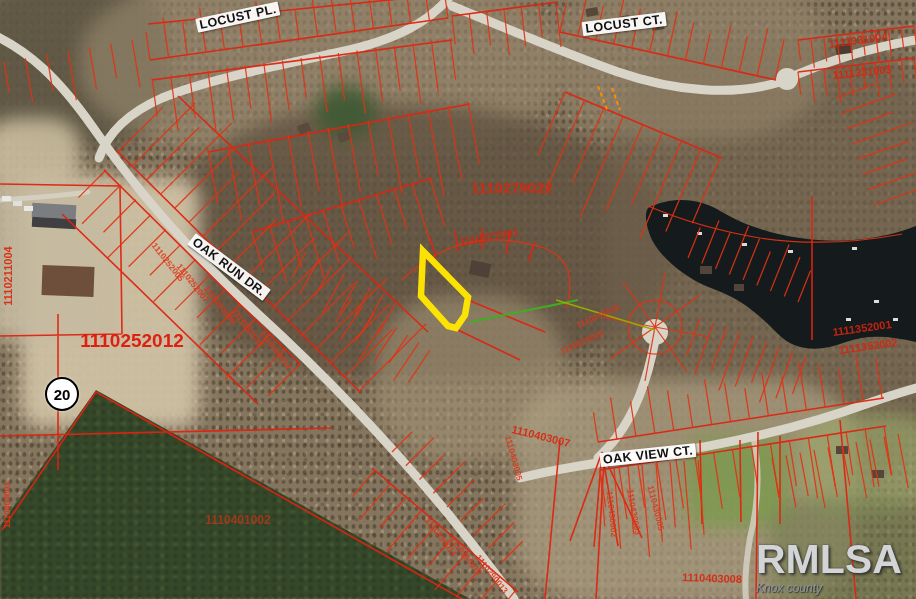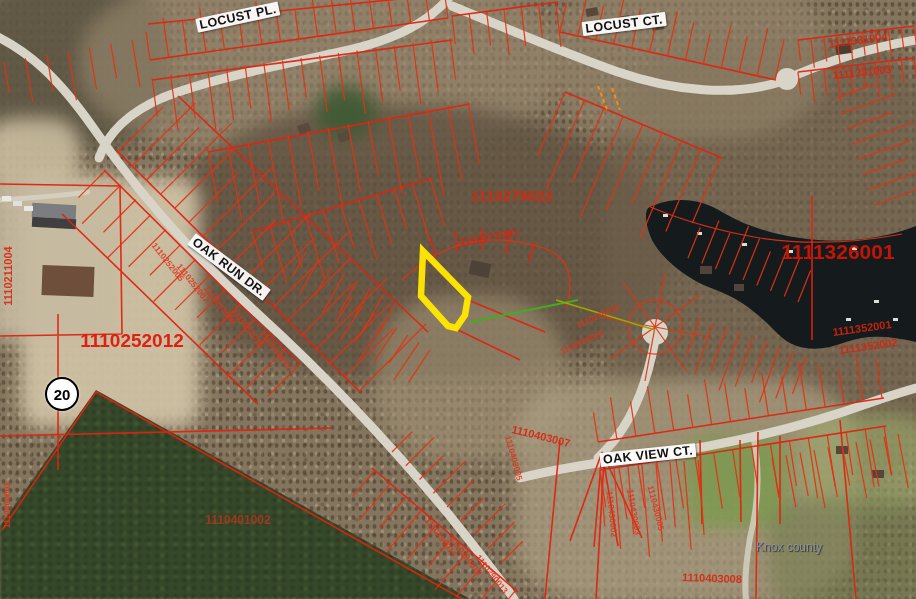--- a/index.html
+++ b/index.html
@@ -50,21 +50,21 @@
              padding:0 3px;border-radius:1px;box-shadow:1px 1px 2px rgba(0,0,0,.45);
              transform-origin:center;}
   #shield{position:absolute;left:45px;top:377px;width:30px;height:30px;background:#fff;
           border:2.5px solid #000;border-radius:50%;z-index:4;display:flex;
           align-items:center;justify-content:center;font-weight:bold;font-size:15px;color:#000;
           box-shadow:0 0 3px rgba(255,255,255,.6);}
   #watermark{position:absolute;left:756px;top:539px;z-index:5;line-height:1;}
   #wm-logo{font-size:41px;font-weight:800;letter-spacing:0px;color:#d3d4d6;
            text-shadow:0 0 2px #3c3c3c,2px 2px 3px rgba(35,35,35,.8);
            transform:scaleY(1.04);}
-  #wm-sub{display:block;text-align:right;margin-top:2px;font-size:12px;
+  #wm-sub{display:block;margin-top:2px;font-size:12px;font-style:italic;
           color:#8b929b;text-shadow:1px 1px 1px rgba(30,30,30,.8);}
 </style>
 </head>
 <body>
 
 <div id="stage">
 
   <div class="blob" id="bl-topwoods"></div>
   <div class="blob" id="bl-topsub"></div>
   <div class="blob" id="bl-topfield"></div>
@@ -176,23 +176,22 @@
       </g>
 
     <path stroke="#3fae1f" stroke-width="2" fill="none" d="M470,322 L578,300"></path>
     <path stroke="#9aa800" stroke-width="1.6" fill="none" d="M556,300 L655,330"></path>
     <path stroke="#ff8c00" stroke-width="2" stroke-dasharray="4 3" fill="none" d="M598,86 L608,112 M612,88 L620,110"></path>
 
     <polygon points="423,251 468,297 465,315 456,328 448,326 421,296" fill="none" stroke="#ffe600" stroke-width="6.5" stroke-linejoin="miter" opacity=".97"></polygon>
   </svg>
 
   <div id="labels">
-      <span class="plabel lg" style="left: 512px; top: 187px; transform: translate(-50%, -50%) rotate(0deg); margin-top: 8px;">1110279022</span>
+      <span class="plabel lg" style="left: 512px; top: 187px; transform: translate(-50%, -50%) rotate(0deg);">1110279022</span>
       <span class="plabel xl" style="left: 132px; top: 341px; transform: translate(-50%, -50%) rotate(0deg);">1110252012</span>
-      <span class="plabel xxl" style="left: 838px; top: 252px; transform: translate(-50%, -50%) rotate(0deg);">1111326001</span>
       <span class="plabel dim" style="left: 238px; top: 520px; transform: translate(-50%, -50%) rotate(0deg);">1110401002</span>
       <span class="plabel md" style="left: 489px; top: 237px; transform: translate(-50%, -50%) rotate(-10deg);">1110277001</span>
       <span class="plabel md" style="left: 858px; top: 40px; transform: translate(-50%, -50%) rotate(-8deg);">1111331004</span>
       <span class="plabel md" style="left: 862px; top: 72px; transform: translate(-50%, -50%) rotate(-6deg);">1111331003</span>
       <span class="plabel md" style="left: 862px; top: 328px; transform: translate(-50%, -50%) rotate(-8deg);">1111352001</span>
       <span class="plabel md" style="left: 868px; top: 346px; transform: translate(-50%, -50%) rotate(-8deg);">1111352002</span>
       <span class="plabel md" style="left: 541px; top: 436px; transform: translate(-50%, -50%) rotate(14deg);">1110403007</span>
       <span class="plabel sm" style="left: 514px; top: 458px; transform: translate(-50%, -50%) rotate(75deg);">1110403005</span>
       <span class="plabel sm" style="left: 612px; top: 514px; transform: translate(-50%, -50%) rotate(84deg);">1110430002</span>
       <span class="plabel sm" style="left: 634px; top: 512px; transform: translate(-50%, -50%) rotate(80deg);">1110430003</span>
@@ -214,16 +213,17 @@
       <span class="roadlabel" style="left: 624px; top: 24px; transform: translate(-50%, -50%) rotate(-7deg);">LOCUST CT.</span>
       <span class="roadlabel" style="left: 229px; top: 267px; transform: translate(-50%, -50%) rotate(37deg);">OAK RUN DR.</span>
       <span class="roadlabel" style="left: 648px; top: 455px; transform: translate(-50%, -50%) rotate(-6deg);">OAK VIEW CT.</span>
     </div>
 
   <div id="shield">
     <span>20</span>
   </div>
 
   <div id="watermark">
+    <span id="wm-logo">RMLSA</span>
     <span id="wm-sub">Knox county</span>
   </div>
 
 </div>
 
 </body></html>

